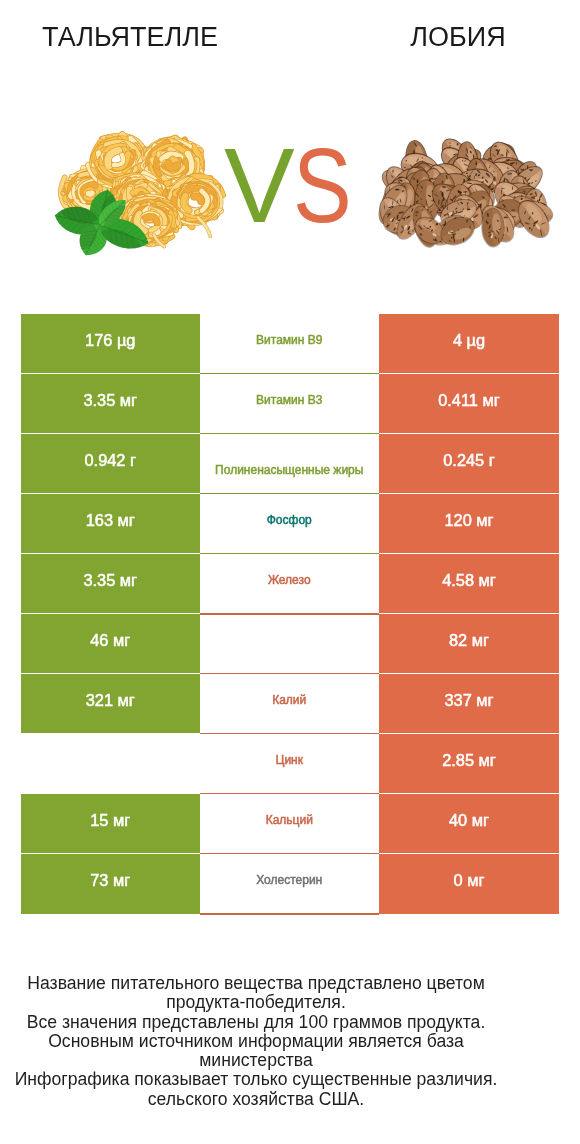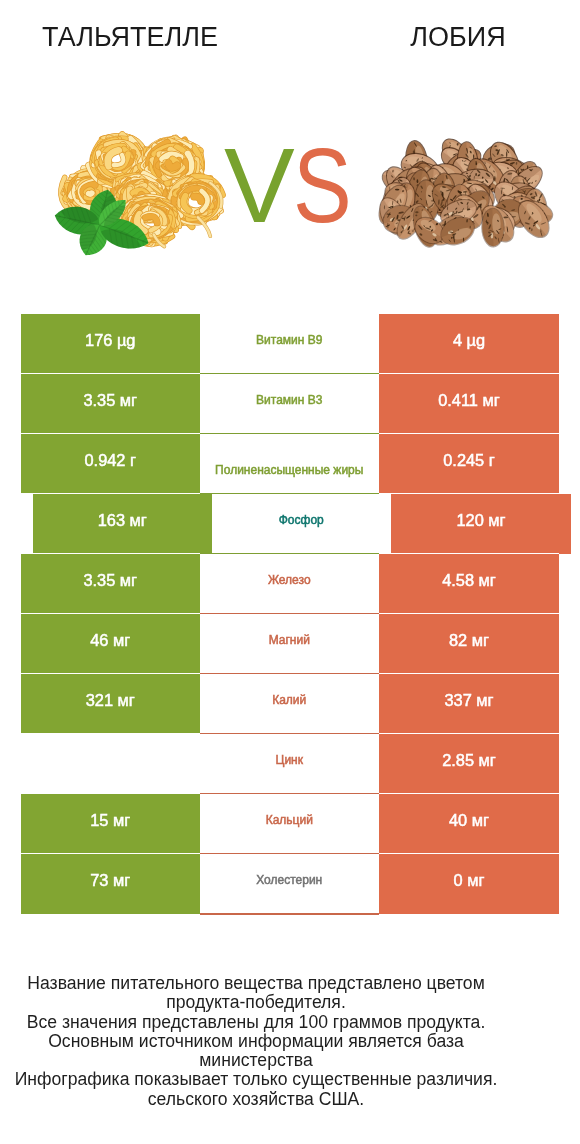--- a/index.html
+++ b/index.html
@@ -2397,21 +2397,21 @@
         </div>
         <div class="cell right">
           <span>0.245 г</span>
         </div>
       </div>
       <div class="seph" style="top: 179.4px;">
         <i class="a"></i>
         <i class="b" style="background:#7f9f33"></i>
         <i class="c"></i>
       </div>
-      <div class="row" style="top: 180px; margin-left: 12px;">
+      <div class="row" style="top: 180px;">
         <div class="cell left">
           <span>163 мг</span>
         </div>
         <div class="cell mid" style="color:#0f766e">
           <span>Фосфор</span>
         </div>
         <div class="cell right">
           <span>120 мг</span>
         </div>
       </div>
@@ -2432,23 +2432,20 @@
         </div>
       </div>
       <div class="seph" style="top: 299.4px;">
         <i class="a"></i>
         <i class="b" style="background:#c9674a"></i>
         <i class="c"></i>
       </div>
       <div class="row" style="top: 300px;">
         <div class="cell left">
           <span>46 мг</span>
-        </div>
-        <div class="cell mid" style="color:#c9674a">
-          <span>Магний</span>
         </div>
         <div class="cell right">
           <span>82 мг</span>
         </div>
       </div>
       <div class="seph" style="top: 359.4px;">
         <i class="a"></i>
         <i class="b" style="background:#c9674a"></i>
         <i class="c"></i>
       </div>

